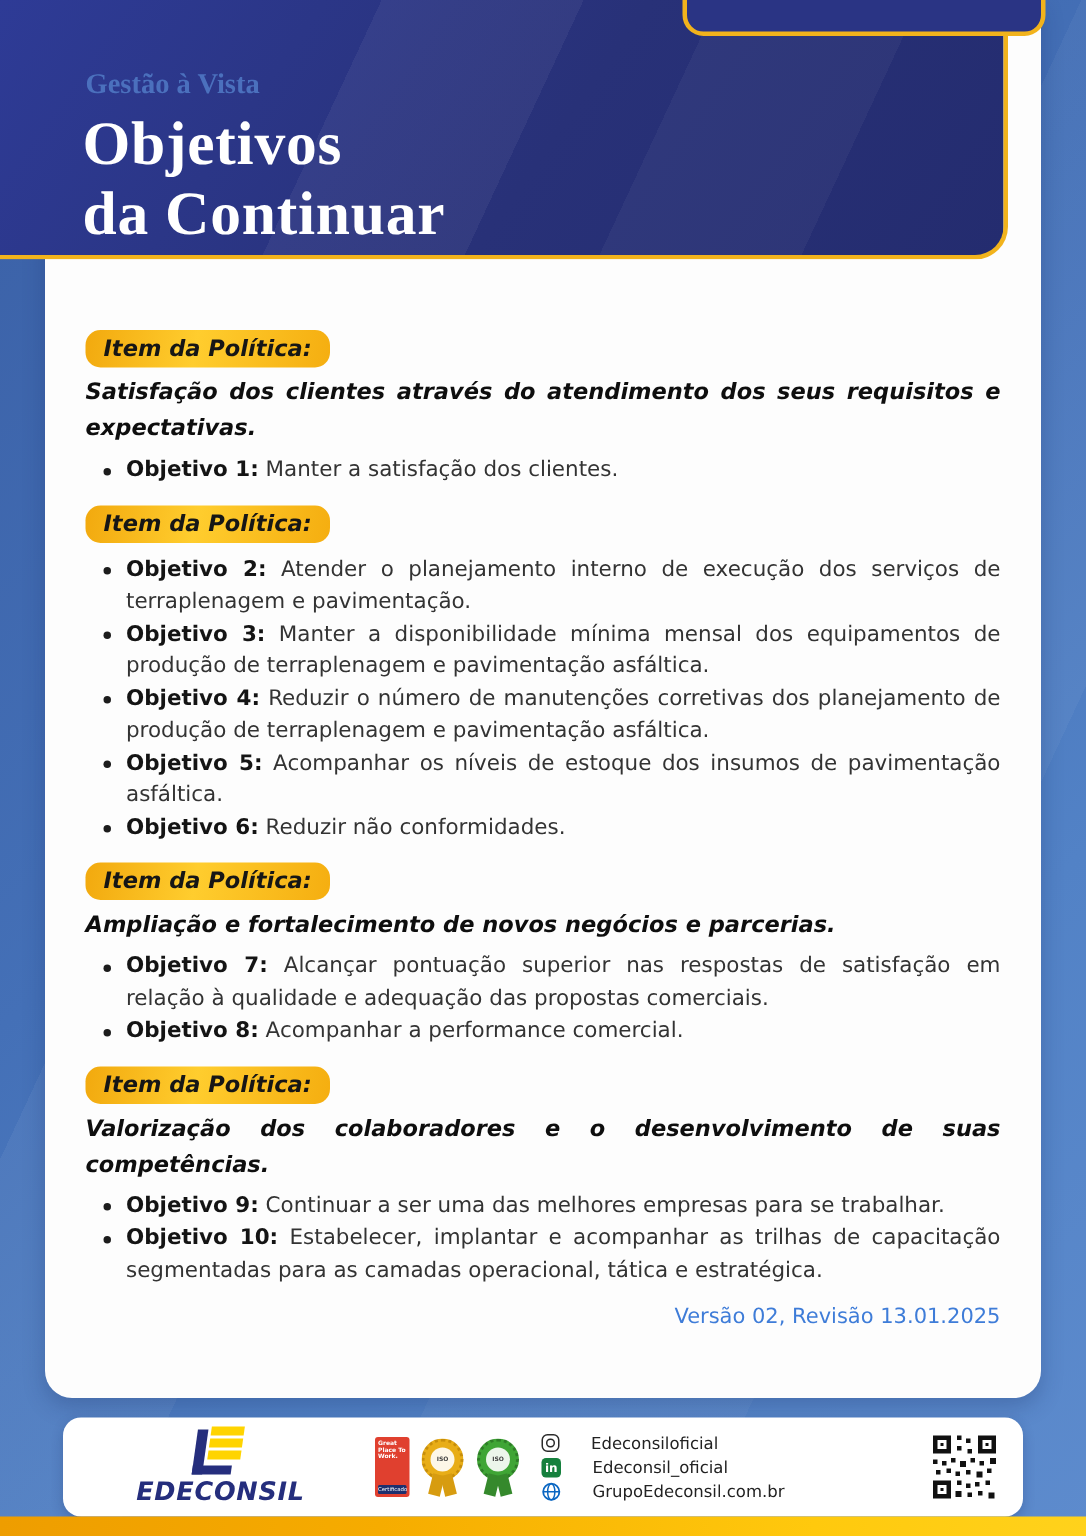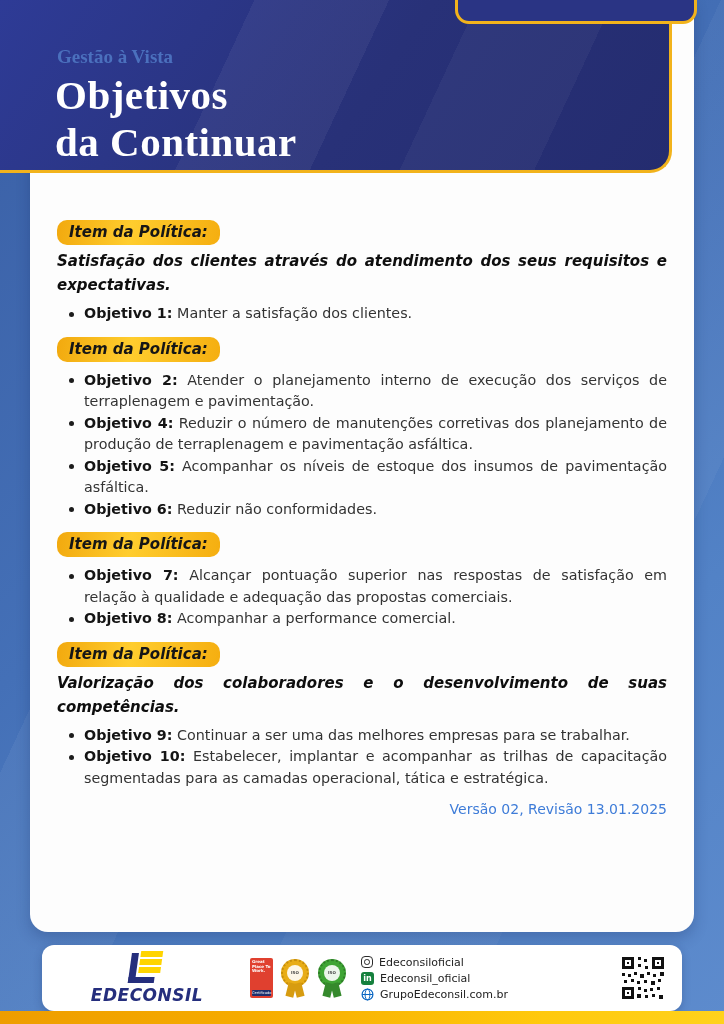--- a/index.html
+++ b/index.html
@@ -77,21 +77,21 @@
   .medal .inner { position:absolute; left:7px; top:8px; width:16px; height:16px; border-radius:50%;
     background:rgba(255,255,255,.9); font-size:4px; font-weight:bold; color:#444; text-align:center; line-height:16px; }
   .medal .r1,.medal .r2 { position:absolute; top:26px; width:8px; height:14px; }
   .medal.gold .r1,.medal.gold .r2 { background:#d79c10; }
   .medal.green .r1,.medal.green .r2 { background:#35892c; }
   .medal .r1 { left:7px; transform:rotate(14deg); }
   .medal .r2 { left:15px; transform:rotate(-14deg); }
 
   
   .social { display:flex; flex-direction:column; gap:3px; flex:none; width:140px; }
-  .social-row { display:flex; align-items:center; gap:6px; font-size:11px; color:#222; }
+  .social-row { display:flex; align-items:center; gap:21px; font-size:11px; color:#222; }
   .ig { width:12px; height:12px; border:1.6px solid #2b2b2b; border-radius:4px; position:relative; flex:none; }
   .ig::after { content:""; position:absolute; left:2.4px; top:2.4px; width:3.6px; height:3.6px;
     border:1.4px solid #2b2b2b; border-radius:50%; }
   .li { width:13px; height:13px; background:#15803d; border-radius:3px; color:#fff; font-size:8px;
     font-weight:bold; text-align:center; line-height:13px; flex:none; }
   .globe { flex:none; }
 
   
   .qr { width:46px; height:46px; flex:none; margin-left:auto; }
 
@@ -123,28 +123,30 @@
       <div class="policy">Satisfação dos clientes através do atendimento dos seus requisitos e expectativas.</div>
       <ul class="objectives">
         <li><span class="obj-label">Objetivo 1:</span><span> Manter a satisfação dos clientes.</span></li>
       </ul>
     </div>
 
     <div class="section">
       <div class="pill">Item da Política:</div>
       <ul class="objectives">
         <li><span class="obj-label">Objetivo 2:</span><span> Atender o planejamento interno de execução dos serviços de terraplenagem e pavimentação.</span></li>
+        <li><span class="obj-label">Objetivo 3:</span><span> Manter a disponibilidade mínima mensal dos equipamentos de produção de terraplenagem e pavimentação asfáltica.</span></li>
         <li><span class="obj-label">Objetivo 4:</span><span> Reduzir o número de manutenções corretivas dos planejamento de produção de terraplenagem e pavimentação asfáltica.</span></li>
         <li><span class="obj-label">Objetivo 5:</span><span> Acompanhar os níveis de estoque dos insumos de pavimentação asfáltica.</span></li>
         <li><span class="obj-label">Objetivo 6:</span><span> Reduzir não conformidades.</span></li>
       </ul>
     </div>
 
     <div class="section">
       <div class="pill">Item da Política:</div>
+      <div class="policy">Ampliação e fortalecimento de novos negócios e parcerias.</div>
       <ul class="objectives">
         <li><span class="obj-label">Objetivo 7:</span><span> Alcançar pontuação superior nas respostas de satisfação em relação à qualidade e adequação das propostas comerciais.</span></li>
         <li><span class="obj-label">Objetivo 8:</span><span> Acompanhar a performance comercial.</span></li>
       </ul>
     </div>
 
     <div class="section">
       <div class="pill">Item da Política:</div>
       <div class="policy">Valorização dos colaboradores e o desenvolvimento de suas competências.</div>
       <ul class="objectives tight">

